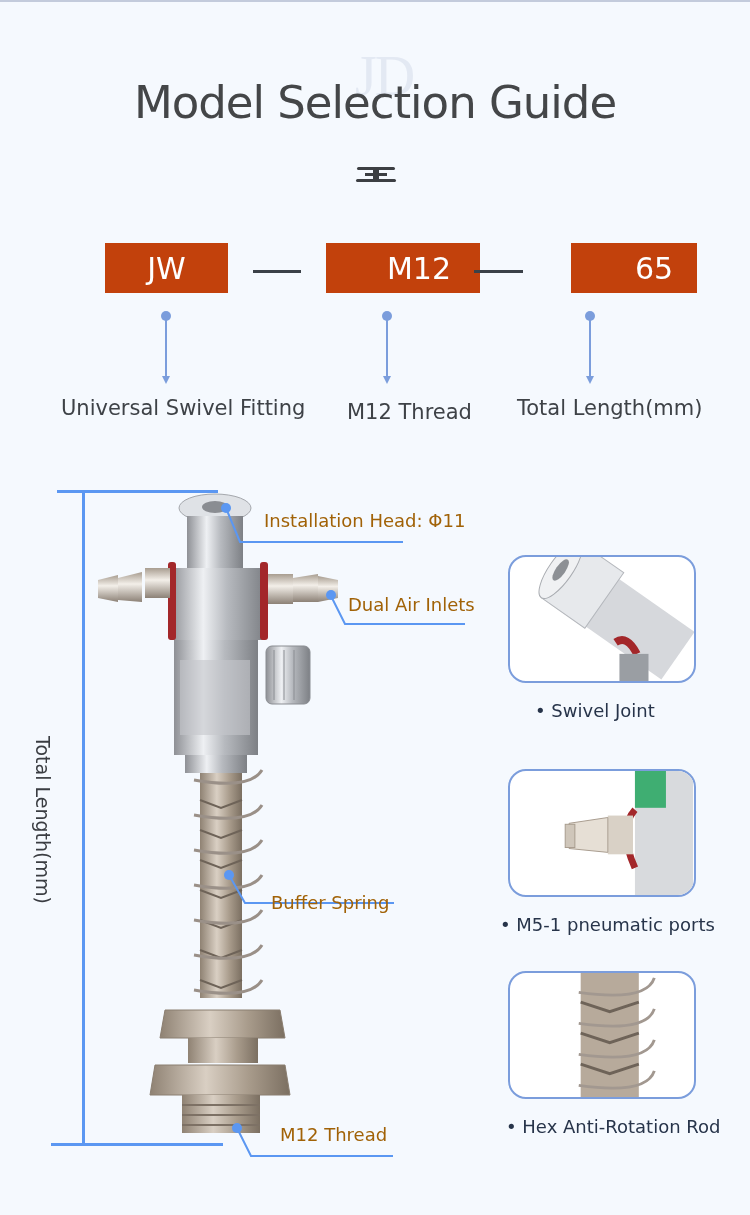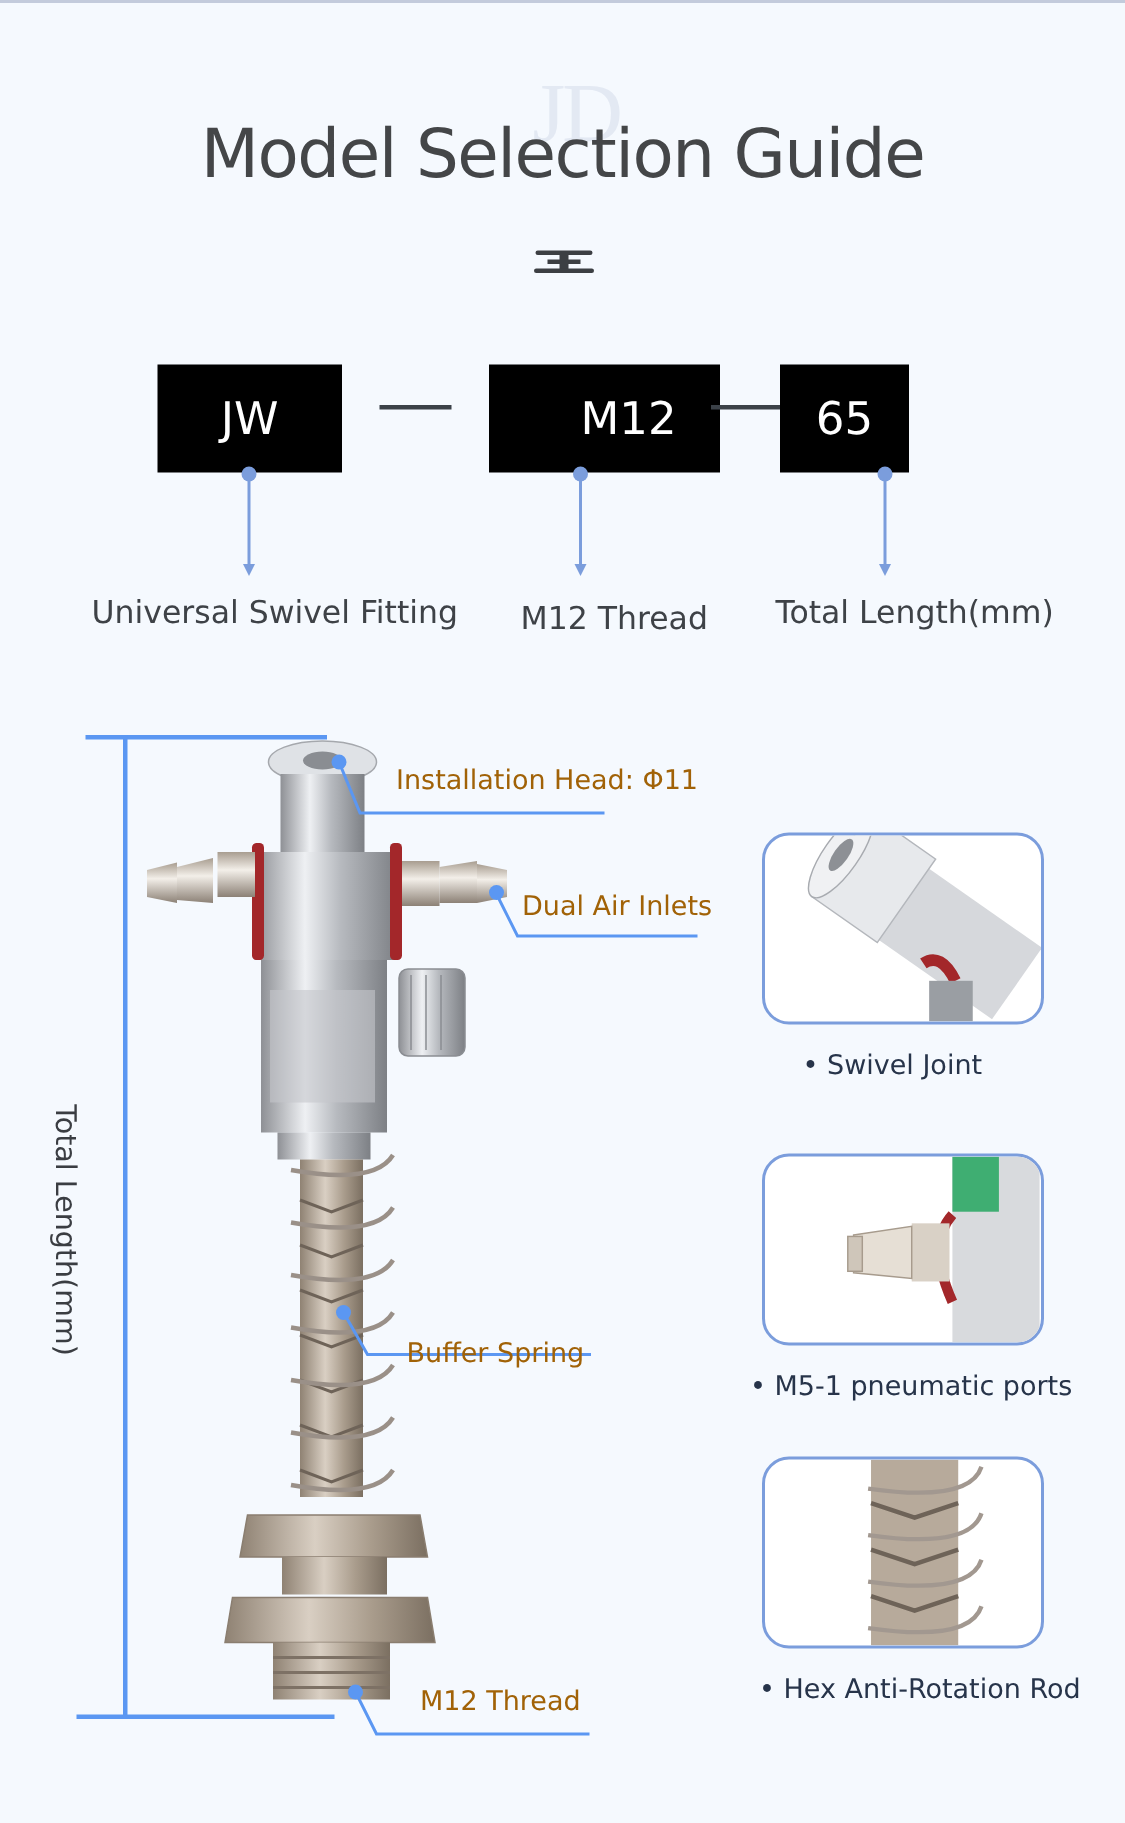--- a/index.html
+++ b/index.html
@@ -1,21 +1,21 @@
 <!DOCTYPE html>
 <html><head>
 <meta charset="utf-8">
 <style>
   html, body { margin:0; padding:0; }
   body { width:750px; height:1215px; background:#f5f9fe; position:relative; overflow:hidden; font-family:"DejaVu Sans", sans-serif; }
   .topbar { position:absolute; left:0; top:0; width:750px; height:2px; background:#c3cbdc; }
   .watermark { position:absolute; left:355px; top:44px; font-size:56px; color:#e3e9f3; font-family:Liberation Serif, serif; letter-spacing:-2px; }
   .title { position:absolute; left:0; top:76px; width:750px; text-align:center; font-size:45px; color:#444648; font-family:"DejaVu Sans", sans-serif; letter-spacing:-1px; }
   .ornament { position:absolute; left:355px; top:166px; width:42px; height:18px; }
-  .code-box { position:absolute; top:243px; height:72px; background:#000000; color:#fff; font-size:30px; display:flex; align-items:center; justify-content:center; font-family:"DejaVu Sans", sans-serif; }
+  .code-box { position:absolute; top:243px; height:50px; background:#c2410c; color:#fff; font-size:30px; display:flex; align-items:center; justify-content:center; font-family:"DejaVu Sans", sans-serif; }
   .dash { position:absolute; top:270px; height:3px; background:#3b4148; }
   .pointer { position:absolute; top:310px; width:12px; height:76px; }
   .code-label { position:absolute; top:396px; font-size:21px; color:#3e4247; font-family:"DejaVu Sans", sans-serif; white-space:nowrap;margin-left:21px; }
   .dimline { position:absolute; background:#5b97f2; }
   .dim-text { position:absolute; left:28px; top:735px; width:30px; height:170px; }
   .dim-text span { position:absolute; left:50%; top:50%; transform:translate(-50%,-50%) rotate(90deg); white-space:nowrap; font-size:19px; color:#3a3d42; }
   .product { position:absolute; left:90px; top:490px; width:260px; height:660px; }
   .callout { position:absolute; font-size:18px; color:#a16207; white-space:nowrap; }
   .detail-card { position:absolute; left:508px; width:188px; height:128px; border:2px solid #7b9ddc; border-radius:18px; background:#fff; overflow:hidden; box-sizing:border-box; }
   .detail-label { position:absolute; font-size:18px; color:#27344a; white-space:nowrap; }
@@ -36,21 +36,21 @@
 </svg>
 
 <div class="code-box" style="left:105px;width:123px;">
     <span>JW</span>
   </div>
 <div class="dash" style="left:253px;width:48px;"></div>
 <div class="code-box" style="left:326px;width:122px;padding-left:32px;">
     <span>M12</span>
   </div>
 <div class="dash" style="left:474px;width:49px;"></div>
-<div class="code-box" style="left:520px;width:86px;">
+<div class="code-box" style="left:571px;width:86px;padding-left:40px;">
     <span>65</span>
   </div>
 
 <svg class="pointer" style="left:160px;" viewBox="0 0 12 76">
   <circle cx="6" cy="6" r="5" fill="#7b9ddc"></circle>
     <line x1="6" y1="8" x2="6" y2="68" stroke="#7b9ddc" stroke-width="2"></line>
     <path d="M2 66 L6 74 L10 66 Z" fill="#7b9ddc"></path>
 </svg>
 <svg class="pointer" style="left:381px;" viewBox="0 0 12 76">
   <circle cx="6" cy="6" r="5" fill="#7b9ddc"></circle>

